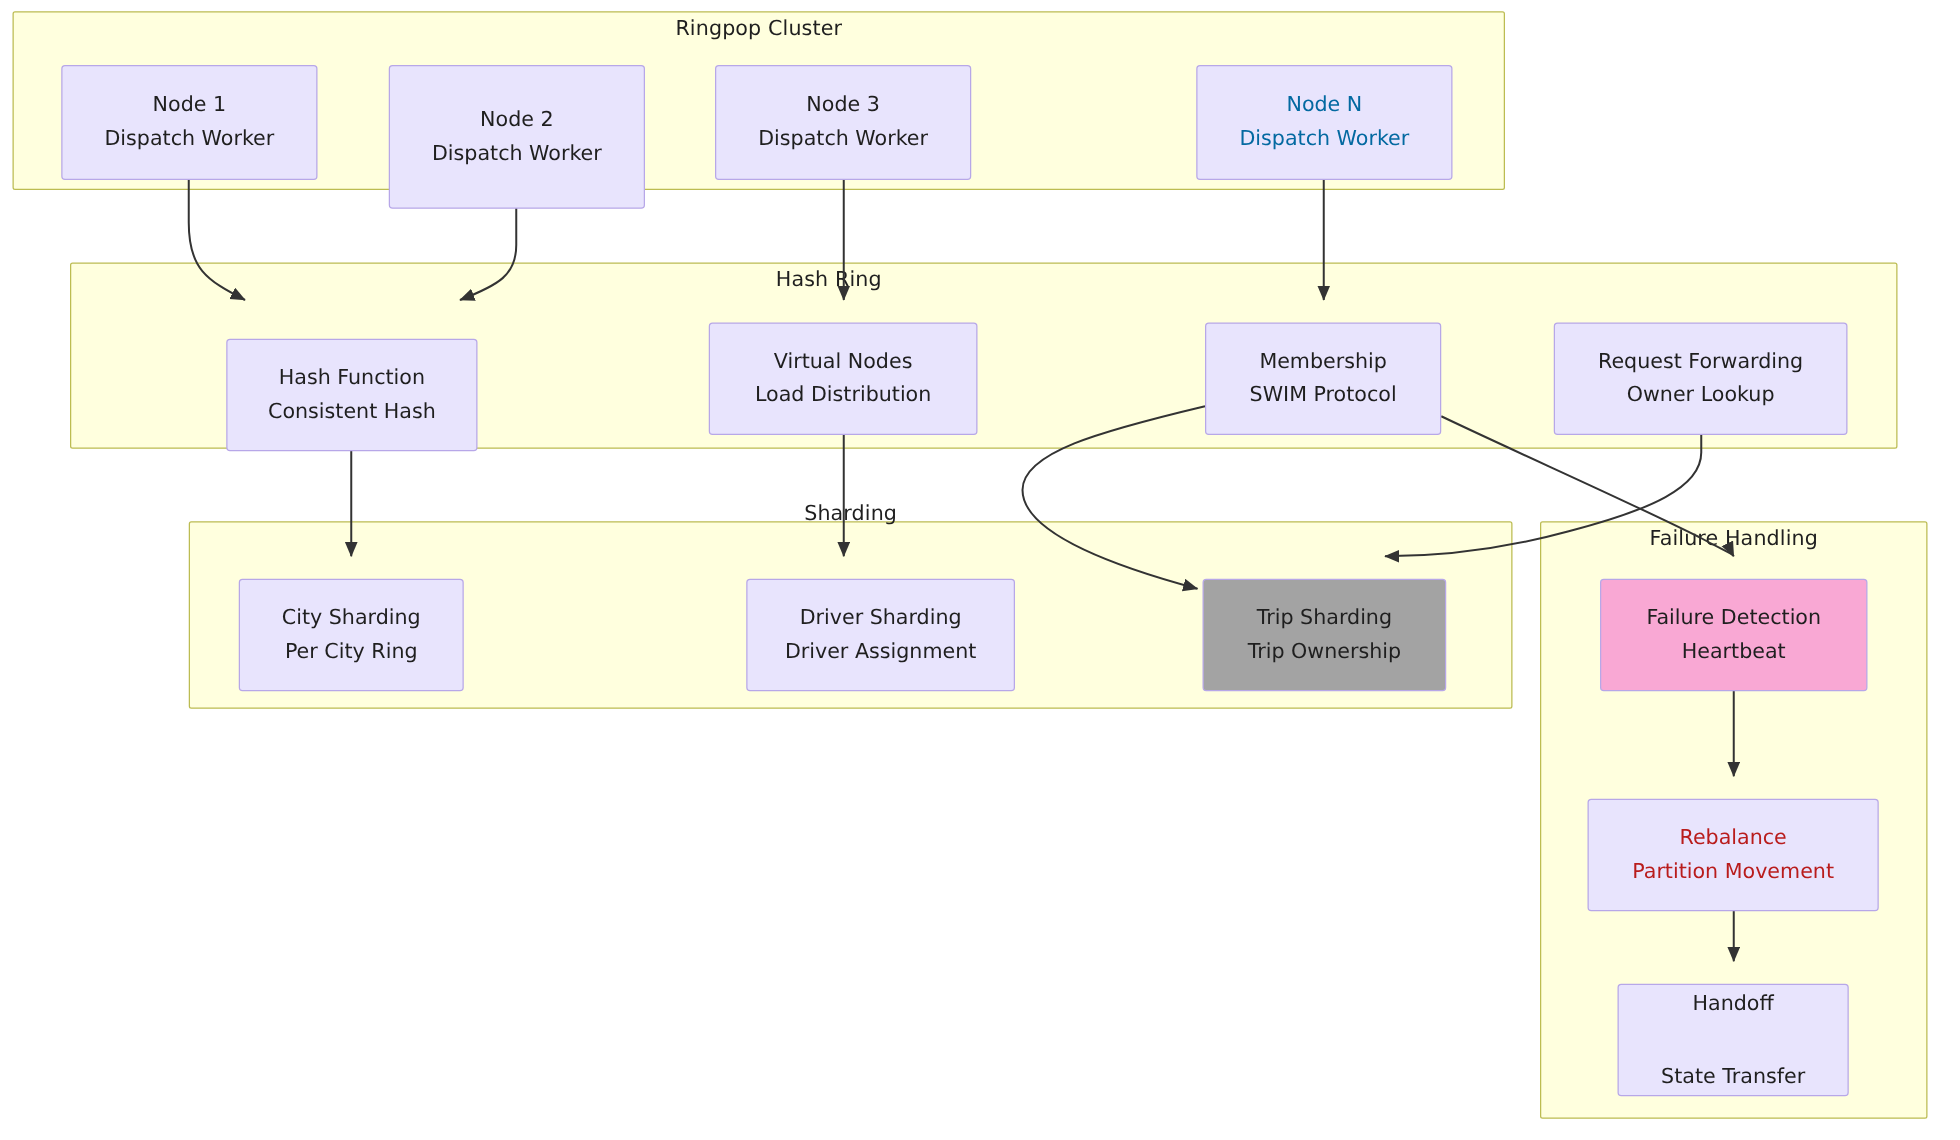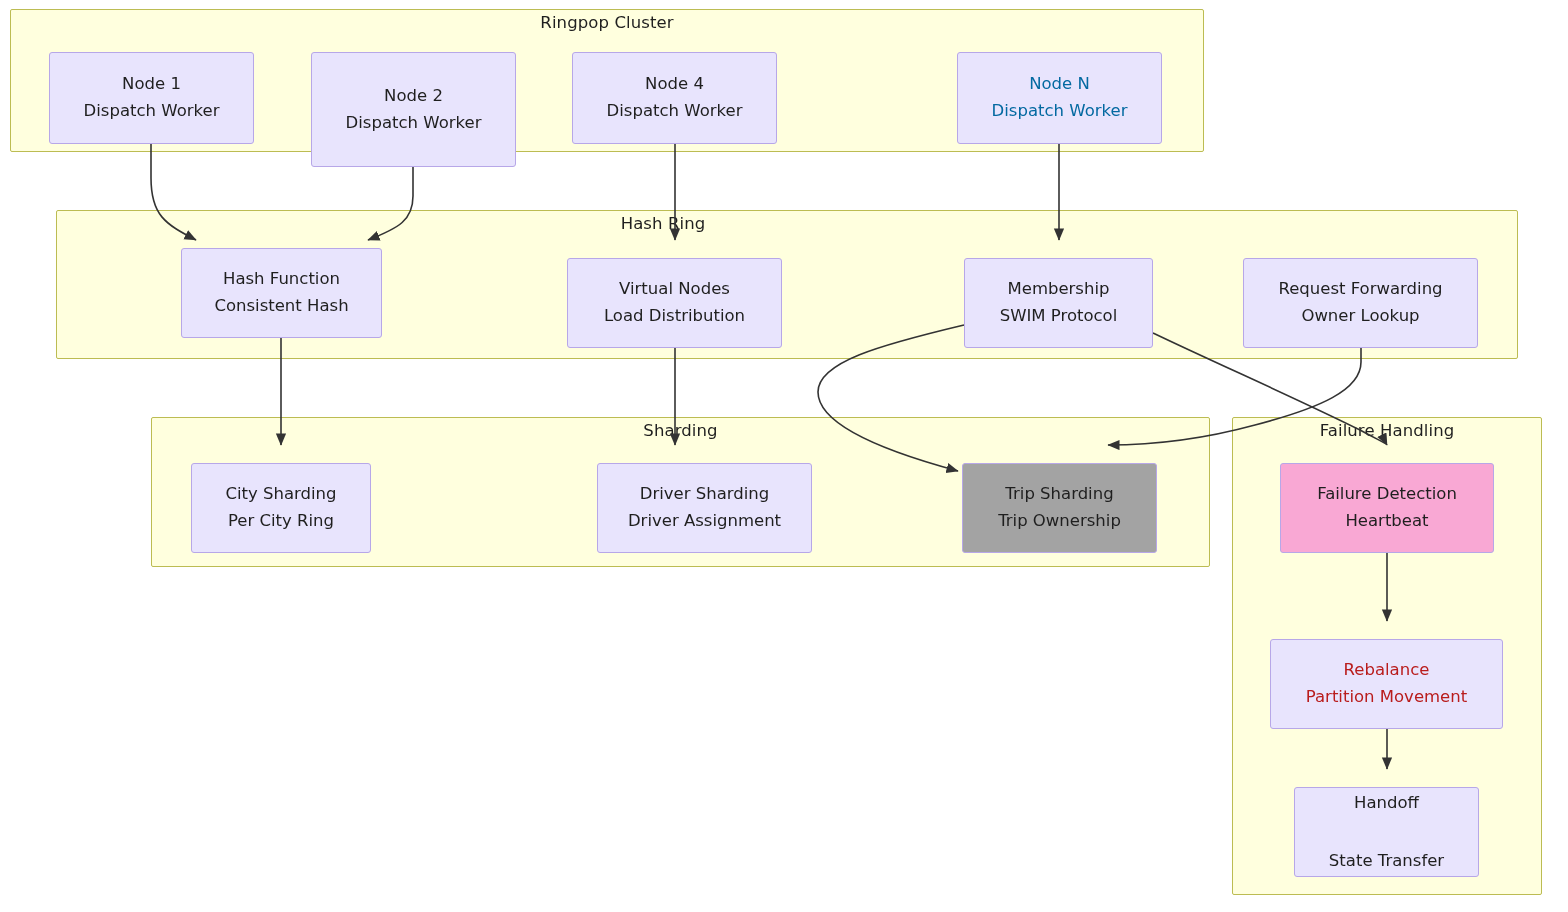--- a/index.html
+++ b/index.html
@@ -67,21 +67,21 @@
 <body>
 
 <div id="canvas">
 
   <div id="clusters-layer">
       <div class="cluster" style="left: 10px; top: 9px; width: 1194px; height: 143px; background: rgb(255, 255, 222); border-color: rgb(188, 188, 82);"></div>
       <div class="cluster-title" style="left: 10px; width: 1194px; top: 13px; color: rgb(31, 31, 31);">Ringpop Cluster</div>
       <div class="cluster" style="left: 56px; top: 210px; width: 1462px; height: 149px; background: rgb(255, 255, 222); border-color: rgb(188, 188, 82);"></div>
       <div class="cluster-title" style="left: 56px; width: 1214px; top: 214px; color: rgb(31, 31, 31);">Hash Ring</div>
       <div class="cluster" style="left: 151px; top: 417px; width: 1059px; height: 150px; background: rgb(255, 255, 222); border-color: rgb(188, 188, 82);"></div>
-      <div class="cluster-title" style="left: 151px; width: 1059px; top: 421px; color: rgb(31, 31, 31);">Sharding</div>
+      <div class="cluster-title" style="left: 151px; width: 1059px; top: 401px; color: rgb(31, 31, 31);">Sharding</div>
       <div class="cluster" style="left: 1232px; top: 417px; width: 310px; height: 478px; background: rgb(255, 255, 222); border-color: rgb(188, 188, 82);"></div>
       <div class="cluster-title" style="left: 1232px; width: 310px; top: 421px; color: rgb(31, 31, 31);">Failure Handling</div>
     </div>
 
   <svg class="svg-layer" viewBox="0 0 1568 912" xmlns="http://www.w3.org/2000/svg">
     <defs>
       <marker id="arrowhead" markerWidth="9" markerHeight="9" refX="7.2" refY="3.2" orient="auto" markerUnits="strokeWidth">
         <path d="M0,0 L7.6,3.2 L0,6.4 z" fill="#333333"></path>
       </marker>
     </defs>
@@ -103,28 +103,28 @@
   <div id="nodes-layer">
       <div class="node" style="left: 49px; top: 37px; width: 205px; height: 92px; background: rgb(232, 228, 253); border-color: rgb(183, 167, 232); color: rgb(31, 31, 31);">
         <span class="l1">Node 1</span>
         <span class="l2">Dispatch Worker</span>
       </div>
       <div class="node" style="left: 311px; top: 37px; width: 205px; height: 115px; background: rgb(232, 228, 253); border-color: rgb(183, 167, 232); color: rgb(31, 31, 31);">
         <span class="l1">Node 2</span>
         <span class="l2">Dispatch Worker</span>
       </div>
       <div class="node" style="left: 572px; top: 37px; width: 205px; height: 92px; background: rgb(232, 228, 253); border-color: rgb(183, 167, 232); color: rgb(31, 31, 31);">
-        <span class="l1">Node 4</span>
+        <span class="l1">Node 3</span>
         <span class="l2">Dispatch Worker</span>
       </div>
       <div class="node" style="left: 957px; top: 37px; width: 205px; height: 92px; background: rgb(232, 228, 253); border-color: rgb(183, 167, 232); color: #0369a1;">
         <span class="l1">Node N</span>
         <span class="l2">Dispatch Worker</span>
       </div>
-      <div class="node" style="left: 181px; top: 233px; width: 201px; height: 90px; background: rgb(232, 228, 253); border-color: rgb(183, 167, 232); color: rgb(31, 31, 31);">
+      <div class="node" style="left: 181px; top: 256px; width: 201px; height: 90px; background: rgb(232, 228, 253); border-color: rgb(183, 167, 232); color: rgb(31, 31, 31);">
         <span class="l1">Hash Function</span>
         <span class="l2">Consistent Hash</span>
       </div>
       <div class="node" style="left: 567px; top: 243px; width: 215px; height: 90px; background: rgb(232, 228, 253); border-color: rgb(183, 167, 232); color: rgb(31, 31, 31);">
         <span class="l1">Virtual Nodes</span>
         <span class="l2">Load Distribution</span>
       </div>
       <div class="node" style="left: 964px; top: 243px; width: 189px; height: 90px; background: rgb(232, 228, 253); border-color: rgb(183, 167, 232); color: rgb(31, 31, 31);">
         <span class="l1">Membership</span>
         <span class="l2">SWIM Protocol</span>

